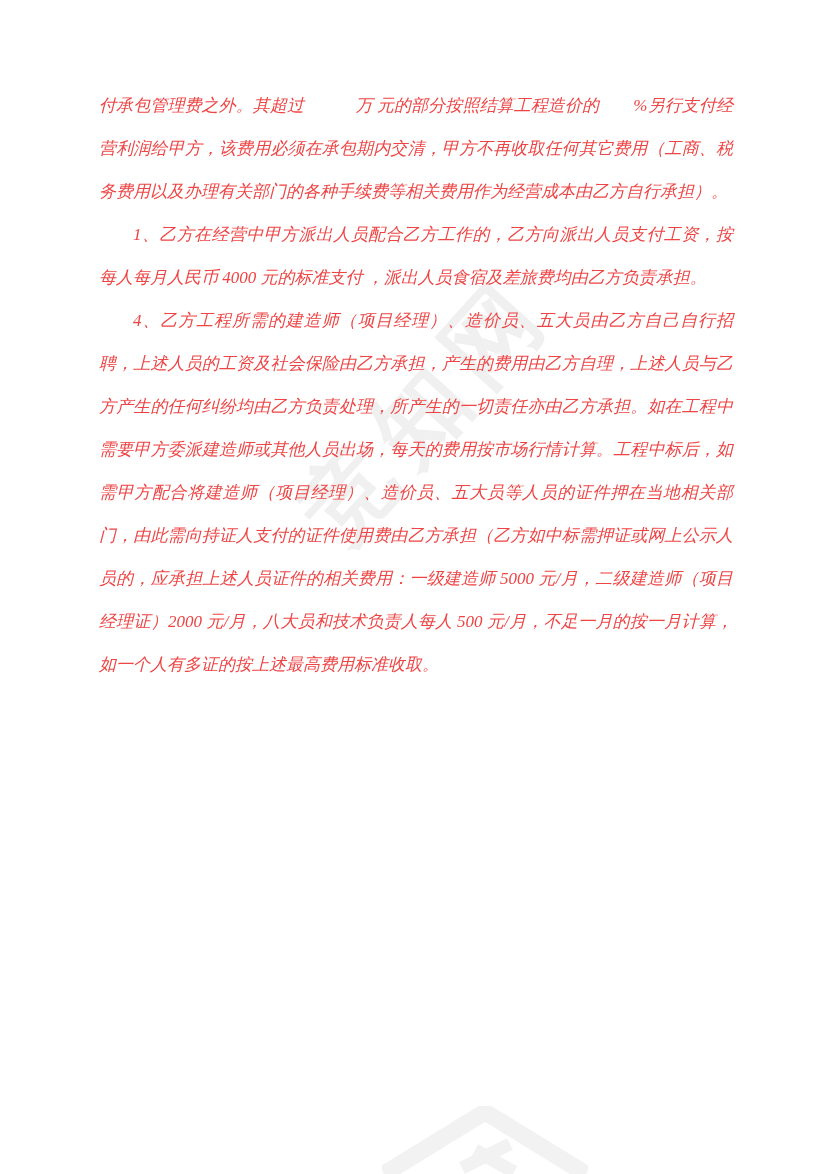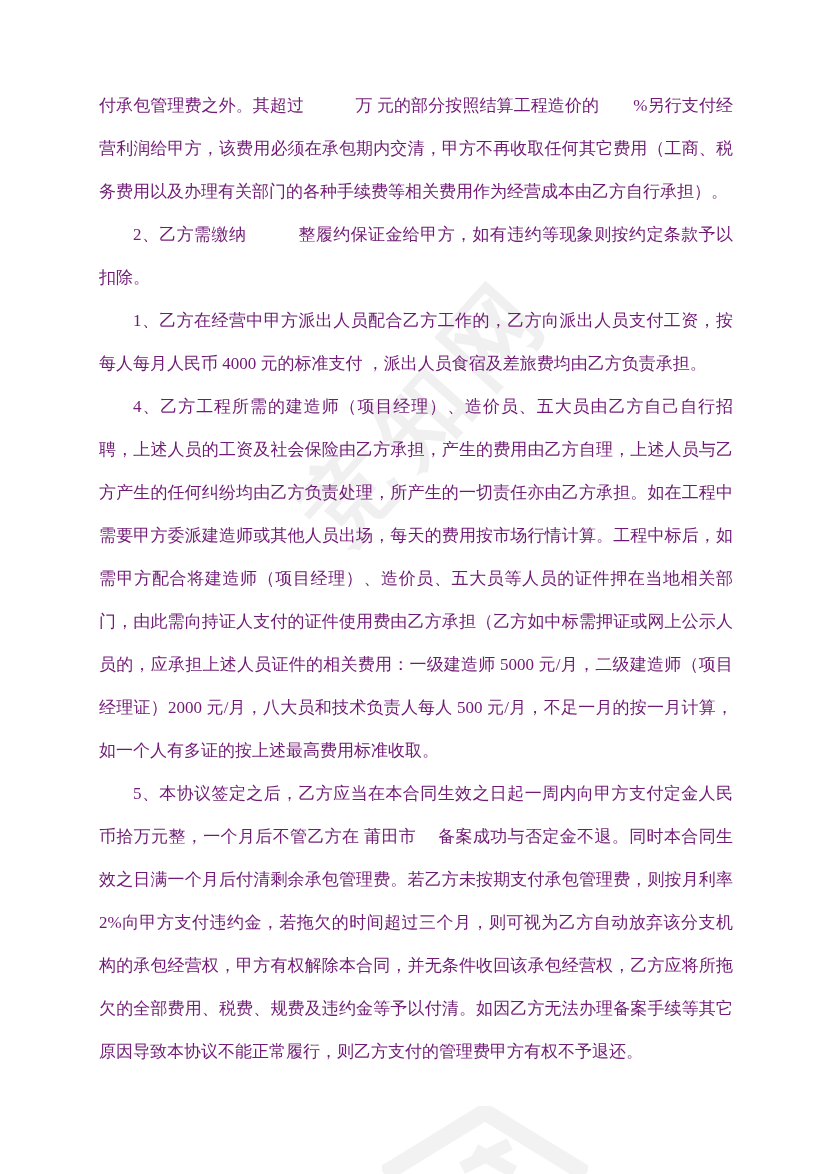--- a/index.html
+++ b/index.html
@@ -62,26 +62,24 @@
 <div class="page">
 
   <div class="watermark-text" style="color: rgb(240, 240, 240);">竞知网</div>
 
   <svg class="watermark-logo" width="206" height="68" viewBox="0 0 206 68" fill="none">
     <path d="M 2 68 L 103 6 L 204 68" fill="none" stroke-width="17" stroke-linejoin="miter" stroke="#f2f2f2"></path>
     <path d="M 80 62 L 128 38" fill="none" stroke-width="13" stroke="#f2f2f2"></path>
     <path d="M 93 44 L 132 66" fill="none" stroke-width="13" stroke="#f2f2f2"></path>
   </svg>
 
-  <div class="content" style="color: #701a75;">
+  <div class="content" style="color: #ef4444; font-style: italic;">
 
     <p class="para">付承包管理费之外。其超过　　　万 元的部分按照结算工程造价的　　%另行支付经营利润给甲方，该费用必须在承包期内交清，甲方不再收取任何其它费用（工商、税务费用以及办理有关部门的各种手续费等相关费用作为经营成本由乙方自行承担）。</p>
 
-    <p class="para indent">2、乙方需缴纳　　　整履约保证金给甲方，如有违约等现象则按约定条款予以扣除。</p>
 
     <p class="para indent">1、乙方在经营中甲方派出人员配合乙方工作的，乙方向派出人员支付工资，按每人每月人民币 4000 元的标准支付 ，派出人员食宿及差旅费均由乙方负责承担。</p>
 
     <p class="para indent">4、乙方工程所需的建造师（项目经理）、造价员、五大员由乙方自己自行招聘，上述人员的工资及社会保险由乙方承担，产生的费用由乙方自理，上述人员与乙方产生的任何纠纷均由乙方负责处理，所产生的一切责任亦由乙方承担。如在工程中需要甲方委派建造师或其他人员出场，每天的费用按市场行情计算。工程中标后，如需甲方配合将建造师（项目经理）、造价员、五大员等人员的证件押在当地相关部门，由此需向持证人支付的证件使用费由乙方承担（乙方如中标需押证或网上公示人员的，应承担上述人员证件的相关费用：一级建造师 5000 元/月，二级建造师（项目经理证）2000 元/月，八大员和技术负责人每人 500 元/月，不足一月的按一月计算，如一个人有多证的按上述最高费用标准收取。</p>
 
-    <p class="para indent">5、本协议签定之后，乙方应当在本合同生效之日起一周内向甲方支付定金人民币拾万元整，一个月后不管乙方在 莆田市　 备案成功与否定金不退。同时本合同生效之日满一个月后付清剩余承包管理费。若乙方未按期支付承包管理费，则按月利率2%向甲方支付违约金，若拖欠的时间超过三个月，则可视为乙方自动放弃该分支机构的承包经营权，甲方有权解除本合同，并无条件收回该承包经营权，乙方应将所拖欠的全部费用、税费、规费及违约金等予以付清。如因乙方无法办理备案手续等其它原因导致本协议不能正常履行，则乙方支付的管理费甲方有权不予退还。</p>
 
   </div>
 </div>
 
 </body></html>

